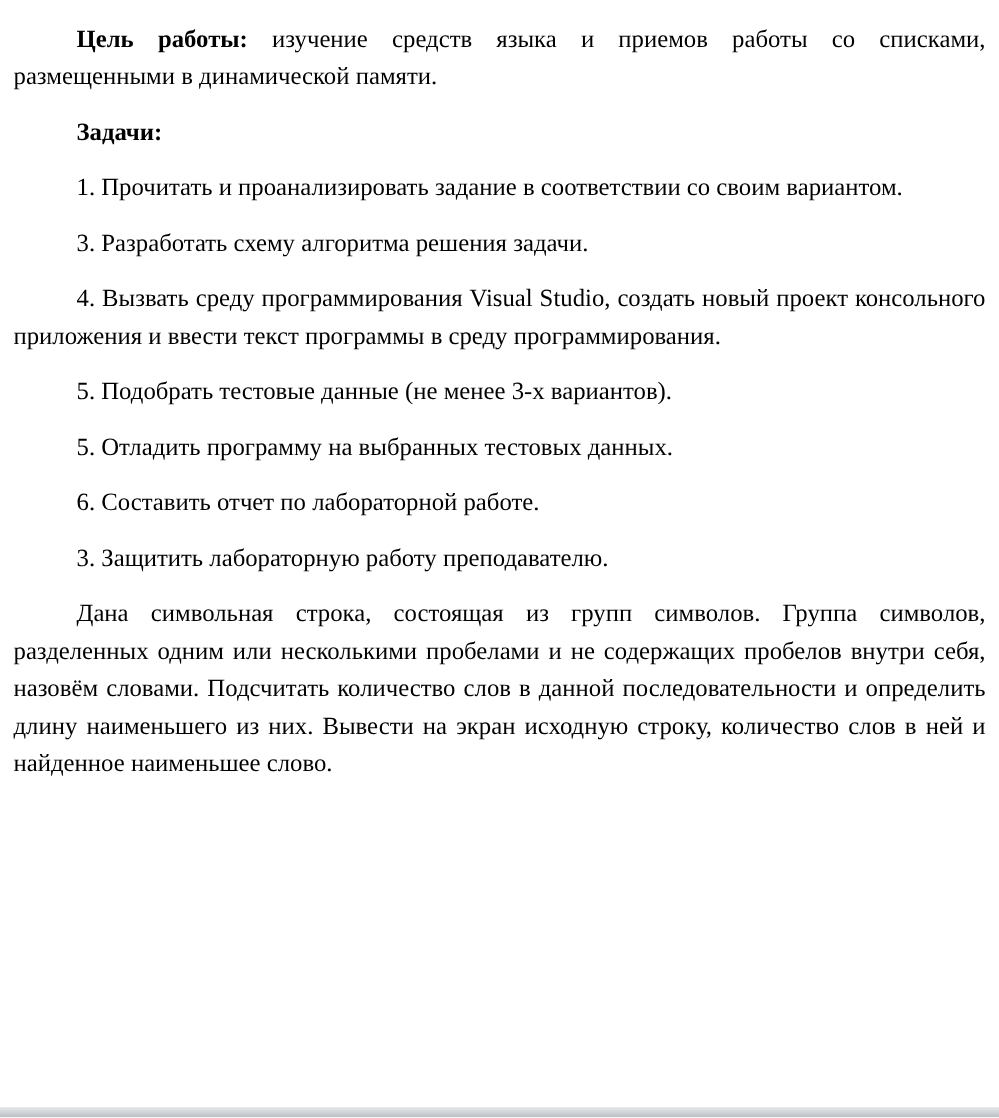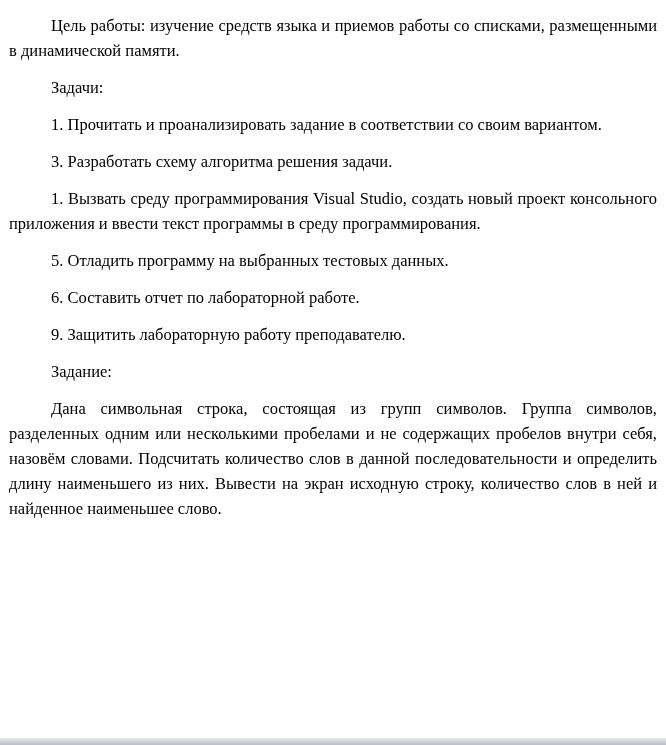--- a/index.html
+++ b/index.html
@@ -19,21 +19,21 @@
     color: #000000;
   }
   .para {
     margin: 0 0 12px 0;
     font-size: 16.5px;
     line-height: 25px;
     text-align: justify;
     text-indent: 42px;
   }
   .para strong {
-    font-weight: normal;
+    font-weight: bold;
   }
   .para strong:empty {
     display: none;
   }
   .page-bottom-edge {
     position: absolute;
     left: 0;
     bottom: 0;
     width: 100%;
     height: 7px;
@@ -47,28 +47,28 @@
 
   <p class="para"><strong>Цель работы:</strong><span> изучение средств языка и приемов работы со списками, размещенными в динамической памяти.</span></p>
 
   <p class="para"><strong>Задачи:</strong><span></span></p>
 
   <p class="para"><span>1. Прочитать и проанализировать задание в соответствии со своим вариантом.</span></p>
 
   <p class="para"><span>3. Разработать схему алгоритма решения задачи.</span></p>
 
 
-  <p class="para"><span>1. Вызвать среду программирования Visual Studio, создать новый проект консольного приложения и ввести текст программы в среду программирования.</span></p>
+  <p class="para"><span>4. Вызвать среду программирования Visual Studio, создать новый проект консольного приложения и ввести текст программы в среду программирования.</span></p>
 
+  <p class="para"><span>5. Подобрать тестовые данные (не менее 3-х вариантов).</span></p>
 
   <p class="para"><span>5. Отладить программу на выбранных тестовых данных.</span></p>
 
 
   <p class="para"><span>6. Составить отчет по лабораторной работе.</span></p>
 
-  <p class="para"><span>9. Защитить лабораторную работу преподавателю.</span></p>
+  <p class="para"><span>3. Защитить лабораторную работу преподавателю.</span></p>
 
-  <p class="para"><strong>Задание:</strong><span></span></p>
 
   <p class="para"><span>Дана символьная строка, состоящая из групп символов. Группа символов, разделенных одним или несколькими пробелами и не содержащих пробелов внутри себя, назовём словами. Подсчитать количество слов в данной последовательности и определить длину наименьшего из них. Вывести на экран исходную строку, количество слов в ней и найденное наименьшее слово.</span></p>
 
   <div class="page-bottom-edge"></div>
 </div>
 
 </body></html>

